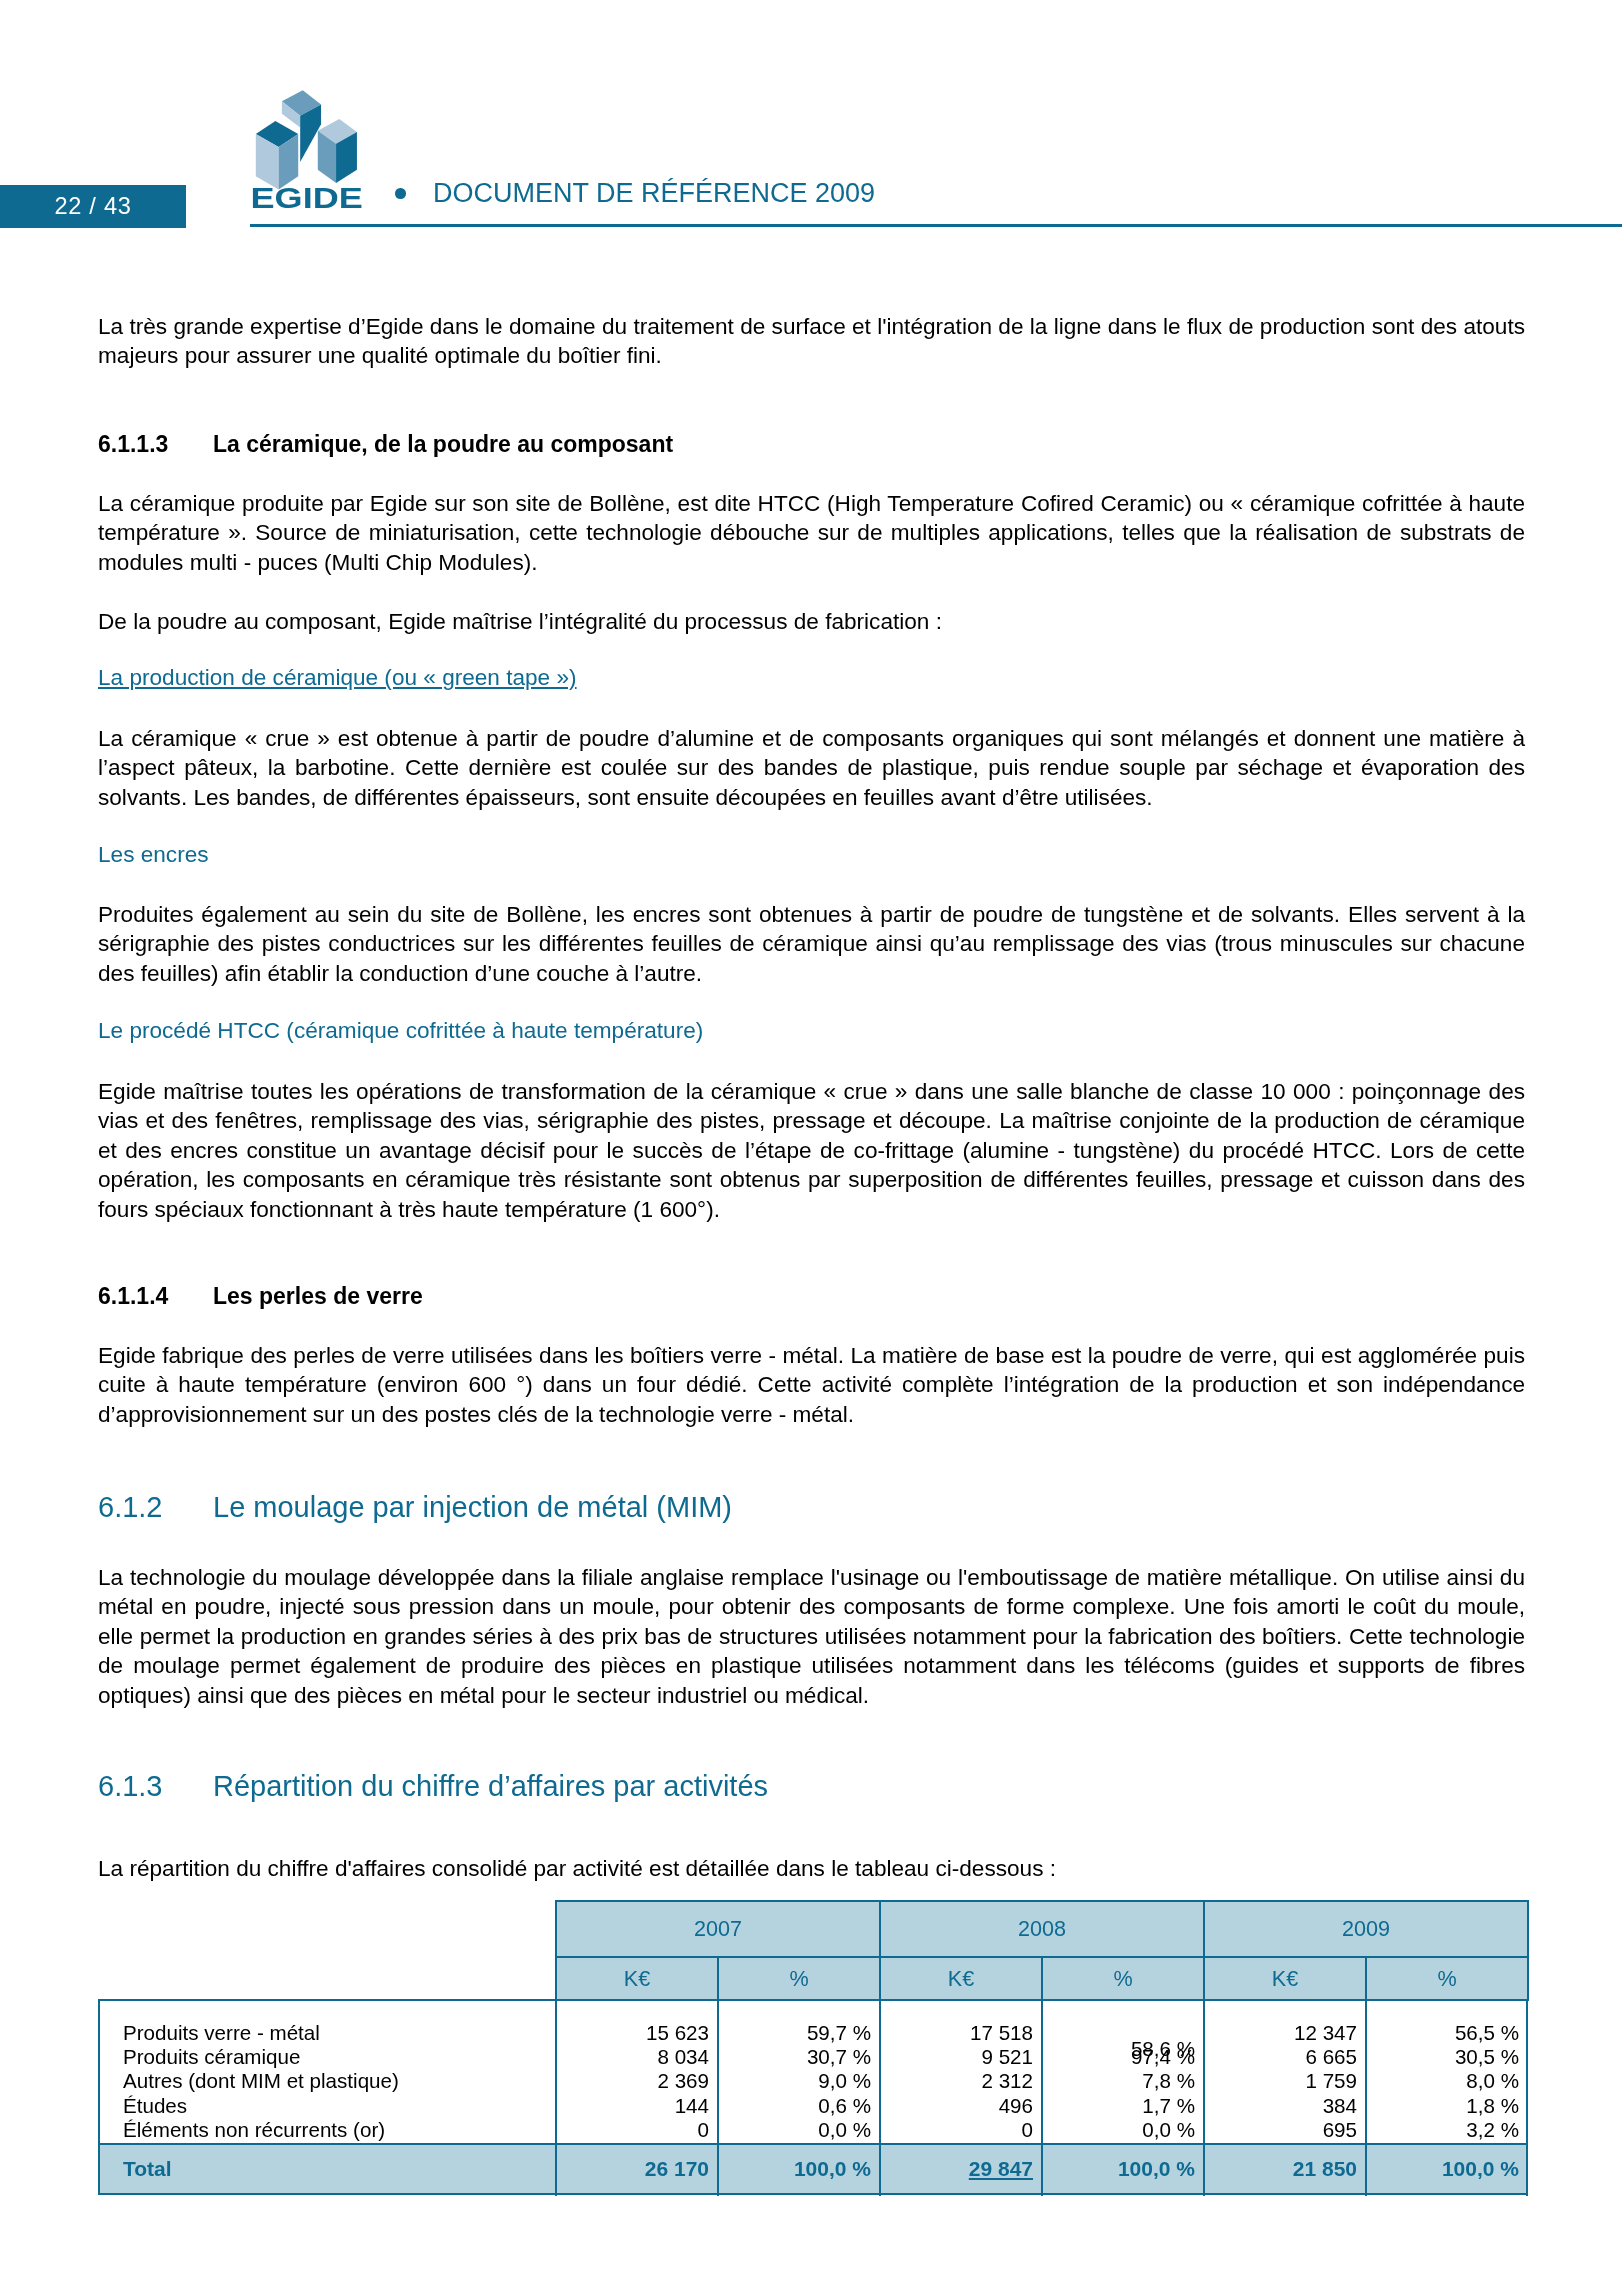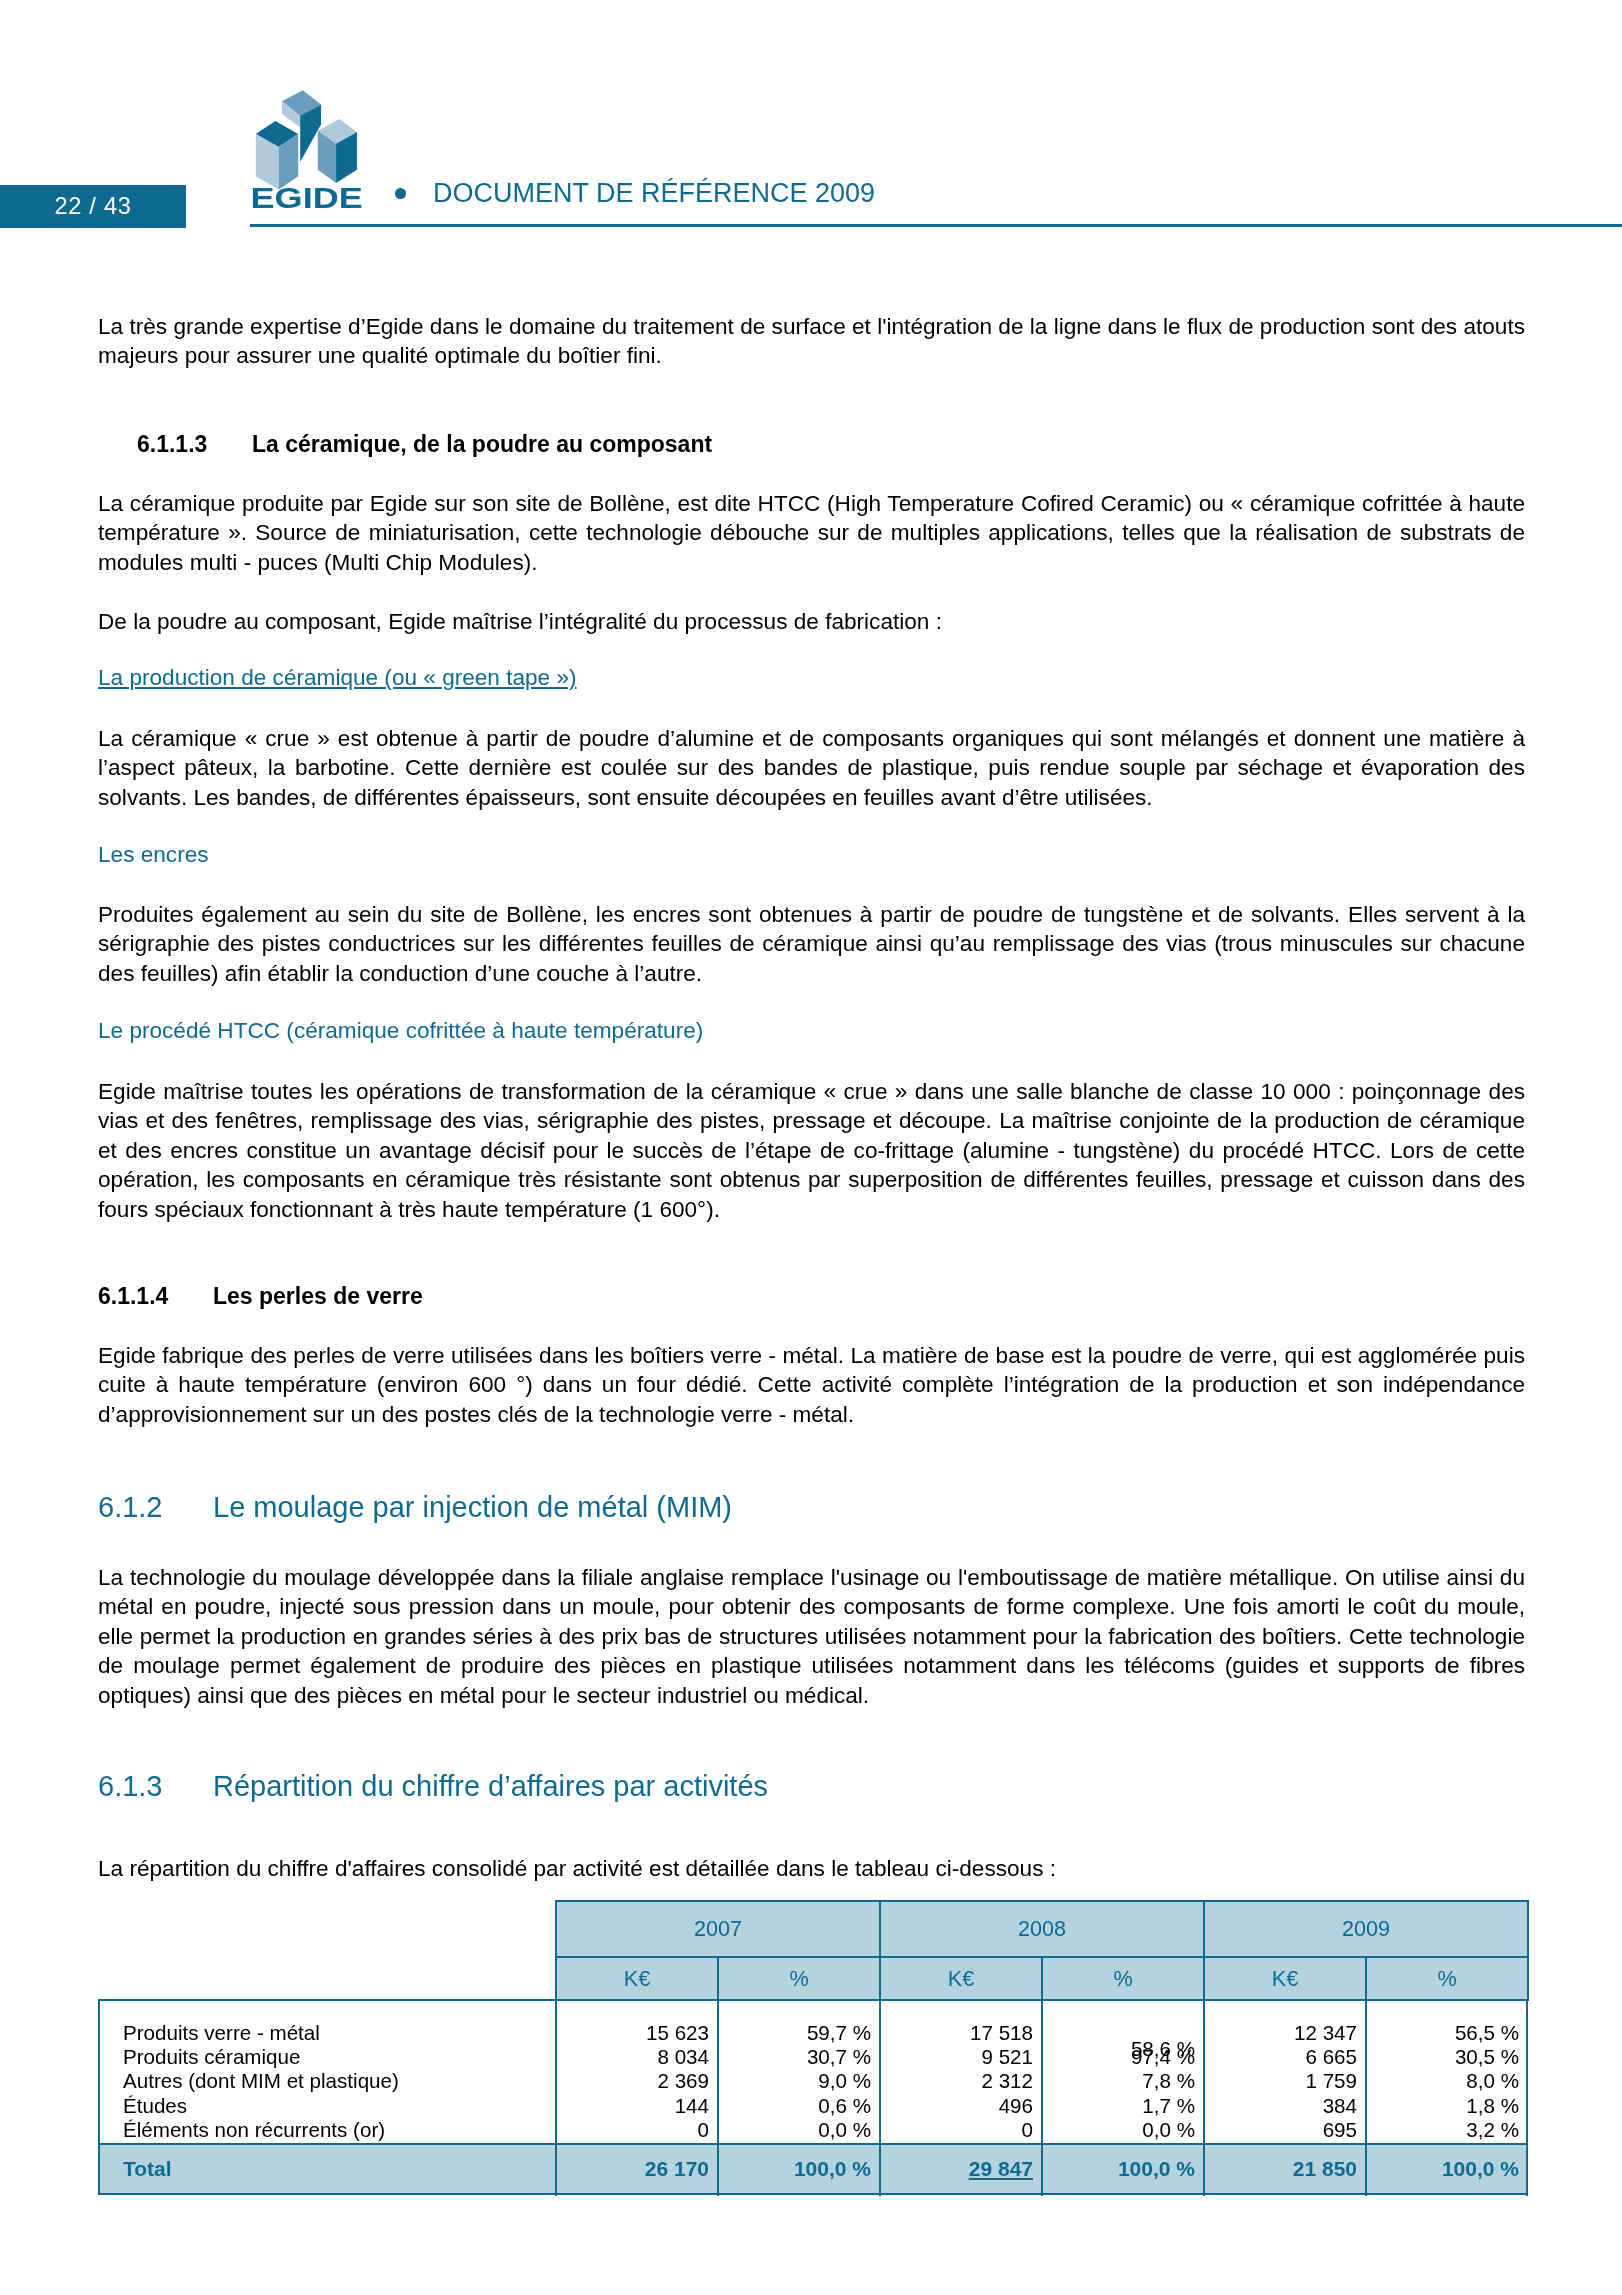--- a/index.html
+++ b/index.html
@@ -56,21 +56,21 @@
   <polygon points="133,90 165,72 165,130 133,150" fill="#0e6a91"></polygon>
   <text x="2" y="188" font-family="Liberation Sans, sans-serif" font-weight="bold" font-size="44" fill="#0e6a91" textLength="172" lengthAdjust="spacingAndGlyphs">EGIDE</text>
 </svg>
 
 <div class="abs bullet"></div>
 <div class="abs doc-title">DOCUMENT DE RÉFÉRENCE 2009</div>
 <div class="abs header-line"></div>
 
 <div class="abs p" style="top:312px;">La très grande expertise d’Egide dans le domaine du traitement de surface et l'intégration de la ligne dans le flux de production sont des atouts majeurs pour assurer une qualité optimale du boîtier fini.</div>
 
-<div class="abs h4" style="top:431px;margin-left:39px;">
+<div class="abs h4" style="top:431px;">
   <span class="num">6.1.1.3</span><span>La céramique, de la poudre au composant</span>
 </div>
 
 <div class="abs p" style="top:489px;">La céramique produite par Egide sur son site de Bollène, est dite HTCC (High Temperature Cofired Ceramic) ou « céramique cofrittée à haute température ». Source de miniaturisation, cette technologie débouche sur de multiples applications, telles que la réalisation de substrats de modules multi - puces (Multi Chip Modules).</div>
 <div class="abs p" style="top:607px;">De la poudre au composant, Egide maîtrise l’intégralité du processus de fabrication :</div>
 
 <div class="abs sub" style="top:665px;text-decoration:underline;">La production de céramique (ou « green tape »)</div>
 <div class="abs p" style="top:724px;">La céramique « crue » est obtenue à partir de poudre d’alumine et de composants organiques qui sont mélangés et donnent une matière à l’aspect pâteux, la barbotine. Cette dernière est coulée sur des bandes de plastique, puis rendue souple par séchage et évaporation des solvants. Les bandes, de différentes épaisseurs, sont ensuite découpées en feuilles avant d’être utilisées.</div>
 
 <div class="abs sub" style="top:842px;">Les encres</div>

